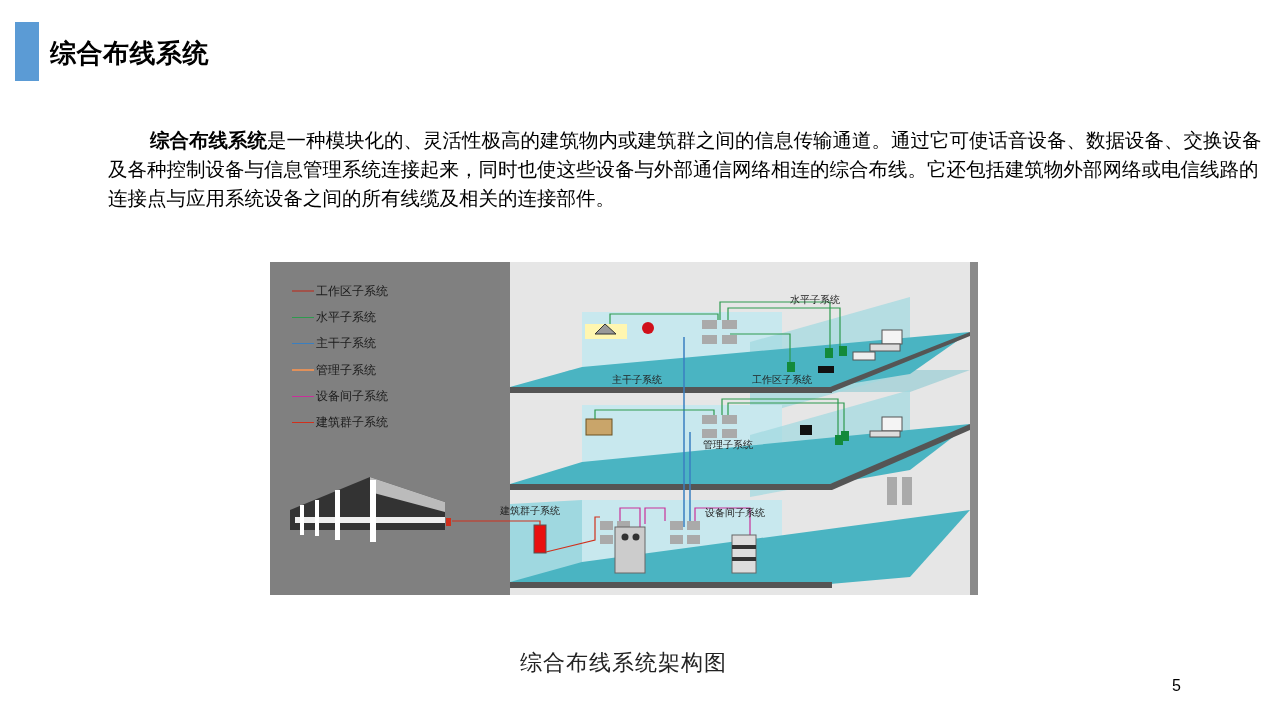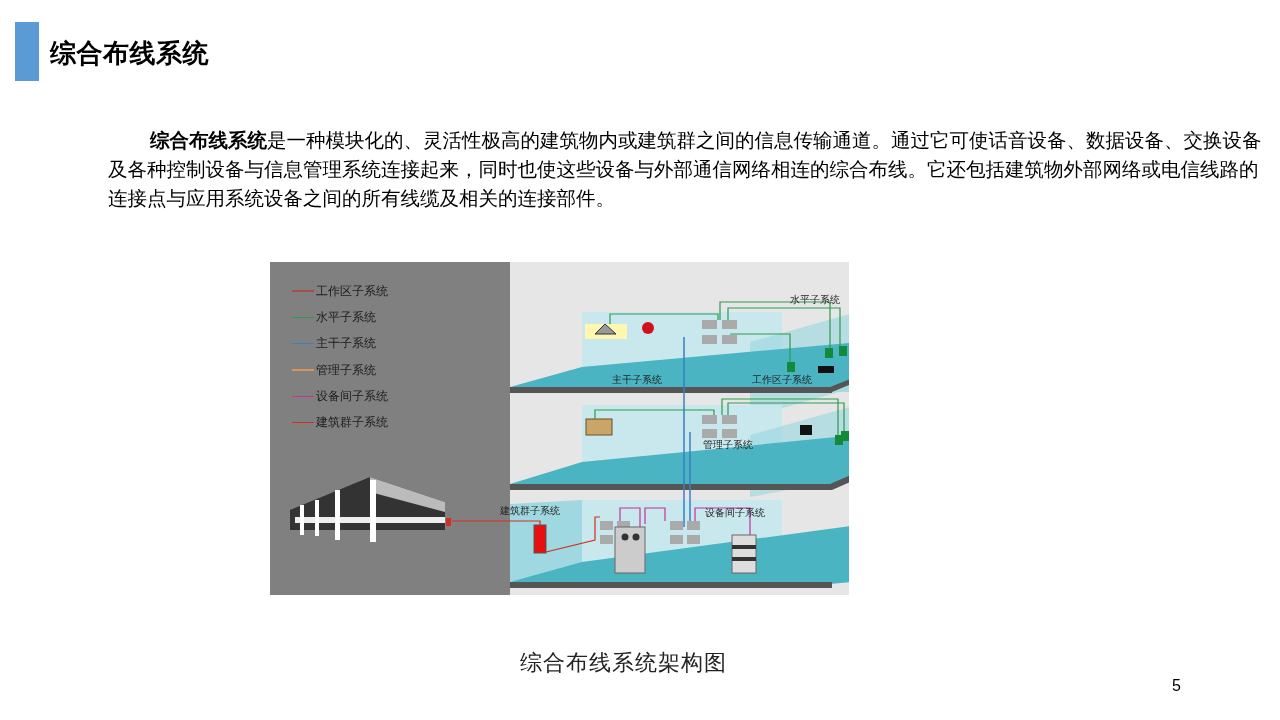--- a/index.html
+++ b/index.html
@@ -3,21 +3,21 @@
 <meta charset="utf-8">
 <style>
   html, body { margin:0; padding:0; }
   body { width:1280px; height:720px; background:#ffffff; position:relative; overflow:hidden;
          font-family:"DejaVu Sans","Liberation Sans",sans-serif; color:#000; }
   .title-bar { position:absolute; left:15px; top:22px; width:24px; height:59px; background:#5b9bd5; }
   .title { position:absolute; left:50px; top:36px; font-size:26px; font-weight:bold; letter-spacing:0.5px; }
   .body-text { position:absolute; left:60px; top:126px; width:1160px; font-size:19.5px; line-height:29px;margin-left:48px; }
   .body-text b { font-weight:bold; }
   .indent { display:inline-block; width:42px; }
-  .figure { position:absolute; left:270px; top:262px; width:579px; height:333px; background:#808080; overflow:hidden; }
+  .figure { position:absolute; left:270px; top:262px; width:708px; height:333px; background:#808080; overflow:hidden; }
   .caption { position:absolute; left:520px; top:614px; font-size:22px; font-family:"DejaVu Serif","Liberation Serif",serif; color:#222; letter-spacing:1px;margin-top:34px; }
   .page-num { position:absolute; left:1172px; top:677px; font-size:16px; font-family:"Liberation Sans",sans-serif; }
   .legend { position:absolute; left:22px; top:16px; }
   .legend-item { display:flex; align-items:center; height:26.3px; font-size:12px; color:#1a1a1a; }
   .legend-line { width:22px; height:1.5px; margin-right:2px; }
   svg text { font-family:"DejaVu Sans","Liberation Sans",sans-serif; }
 </style>
 </head>
 <body>
 

